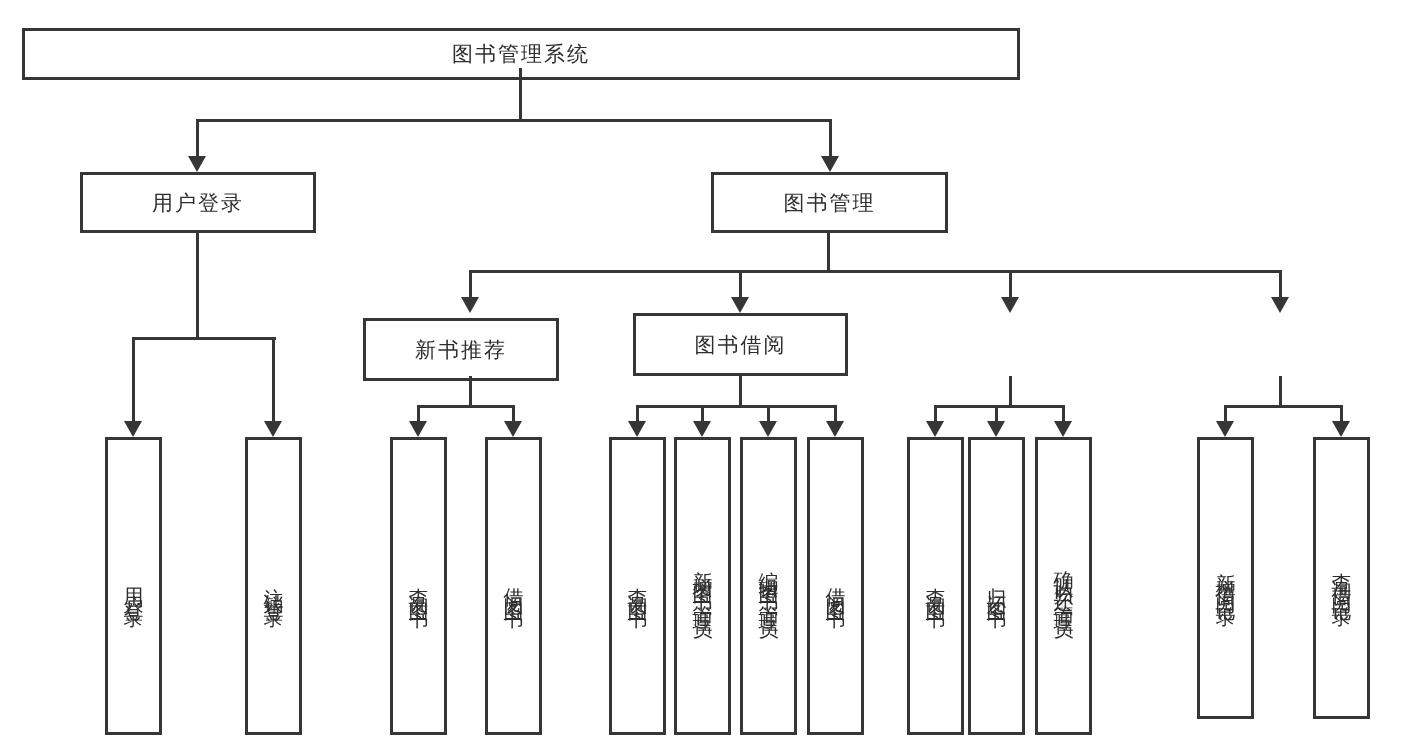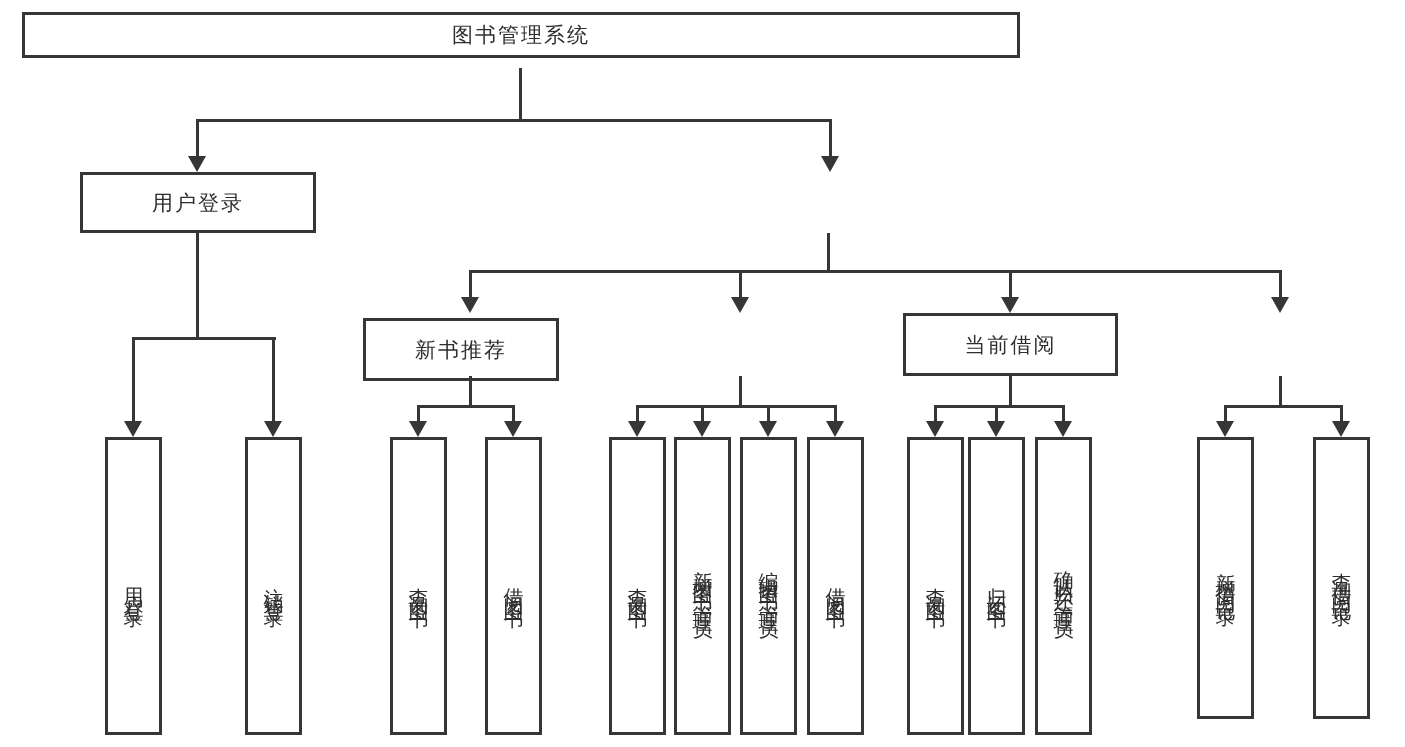--- a/index.html
+++ b/index.html
@@ -48,51 +48,52 @@
     font-size:19px;
     color:#b1a9a9;
     letter-spacing:1px;
   }
 </style>
 </head>
 <body>
 
 <div class="diagram">
 
-  <div class="node" style="left:22px;top:12px;width:998px;height:46px;">图书管理系统</div>
+  <div class="node" style="left:22px;top:28px;width:998px;height:52px;">图书管理系统</div>
 
   <div class="vl" style="left:519px;top:68px;height:52px;"></div>
   <div class="hl" style="left:196px;top:119px;width:636px;"></div>
   <div class="vl" style="left:196px;top:119px;height:38px;"></div>
   <div class="arr" style="left:188px;top:156px;"></div>
   <div class="vl" style="left:829px;top:119px;height:38px;"></div>
   <div class="arr" style="left:821px;top:156px;"></div>
 
   <div class="node" style="left:80px;top:172px;width:236px;height:61px;">用户登录</div>
+  <div class="node" style="left:711px;top:172px;width:237px;height:61px;">图书管理</div>
 
   <div class="vl" style="left:196px;top:232px;height:108px;"></div>
   <div class="hl" style="left:132px;top:337px;width:144px;"></div>
   <div class="vl" style="left:132px;top:337px;height:85px;"></div>
   <div class="arr" style="left:124px;top:421px;"></div>
   <div class="vl" style="left:272px;top:337px;height:85px;"></div>
   <div class="arr" style="left:264px;top:421px;"></div>
 
   <div class="vl" style="left:827px;top:233px;height:40px;"></div>
   <div class="hl" style="left:469px;top:270px;width:813px;"></div>
   <div class="vl" style="left:469px;top:270px;height:29px;"></div>
   <div class="arr" style="left:461px;top:297px;"></div>
   <div class="vl" style="left:739px;top:270px;height:29px;"></div>
   <div class="arr" style="left:731px;top:297px;"></div>
   <div class="vl" style="left:1009px;top:270px;height:29px;"></div>
   <div class="arr" style="left:1001px;top:297px;"></div>
   <div class="vl" style="left:1279px;top:270px;height:29px;"></div>
   <div class="arr" style="left:1271px;top:297px;"></div>
 
   <div class="node" style="left:363px;top:318px;width:196px;height:63px;font-family:Liberation Serif, serif;">新书推荐</div>
-  <div class="node" style="left:903px;top:313px;width:215px;height:63px;">当前借阅</div>
+  <div class="node" style="left:633px;top:313px;width:215px;height:63px;">图书借阅</div>
 
   <div class="vl" style="left:469px;top:376px;height:31px;"></div>
   <div class="hl" style="left:417px;top:405px;width:98px;"></div>
   <div class="vl" style="left:417px;top:405px;height:18px;"></div>
   <div class="arr" style="left:409px;top:421px;"></div>
   <div class="vl" style="left:512px;top:405px;height:18px;"></div>
   <div class="arr" style="left:504px;top:421px;"></div>
 
   <div class="vl" style="left:739px;top:376px;height:31px;"></div>
   <div class="hl" style="left:636px;top:405px;width:200px;"></div>

